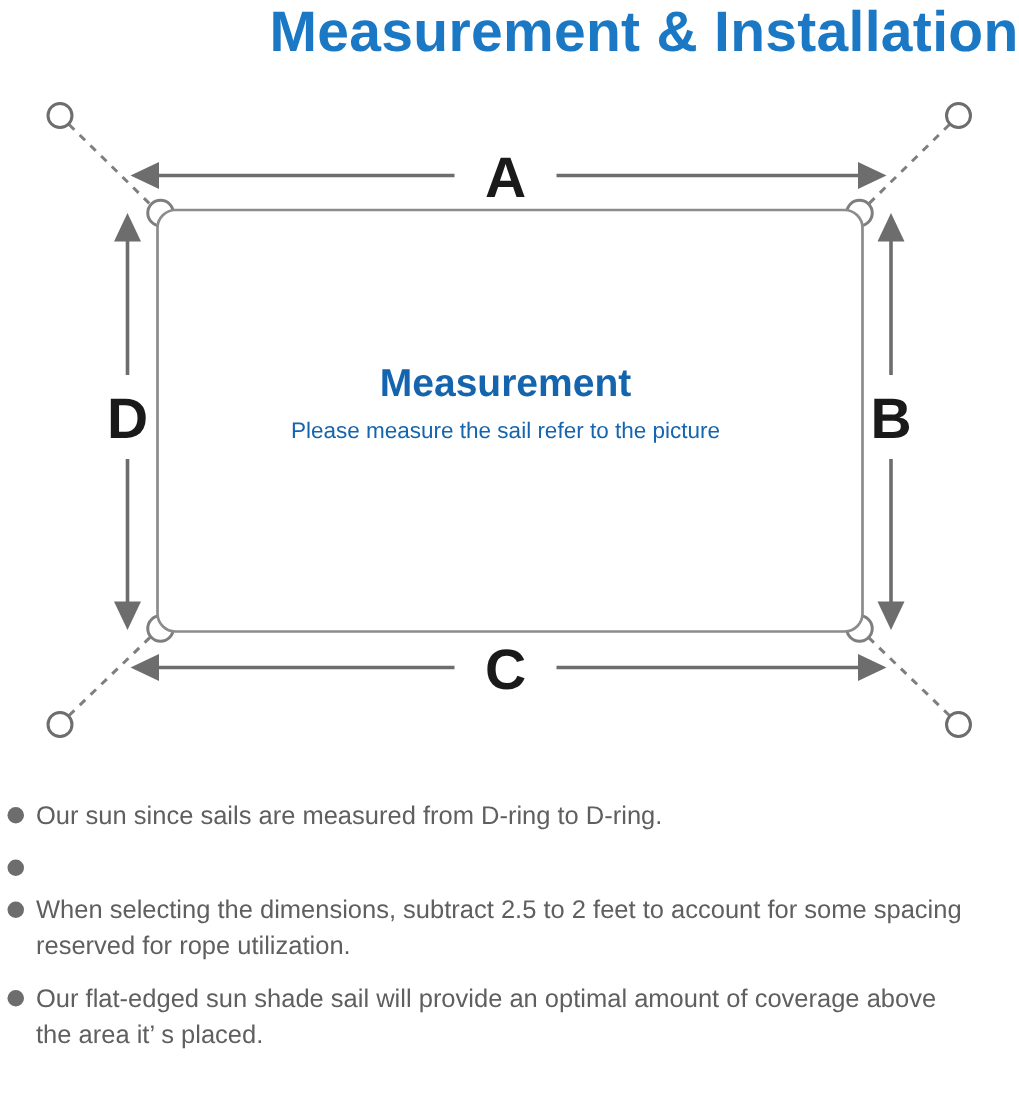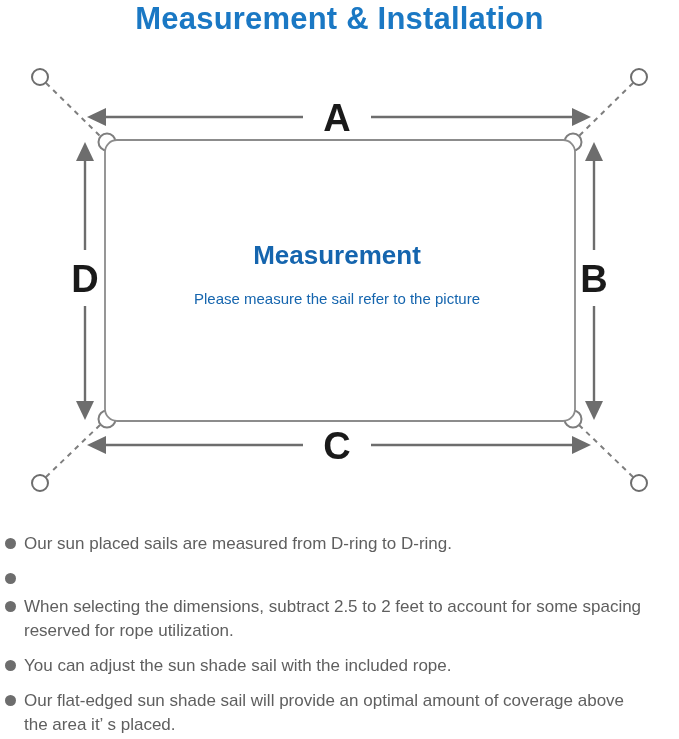--- a/index.html
+++ b/index.html
@@ -12,36 +12,36 @@
   }
   *{box-sizing:border-box;margin:0;padding:0;}
   html,body{background:#fff;}
   body{
     width:679px;height:739px;overflow:hidden;position:relative;
     font-family:"Liberation Sans","DejaVu Sans",sans-serif;
   }
   .page{position:relative;width:679px;height:739px;background:#fff;}
   .page-title{
     position:absolute;top:1px;left:0;right:0;
-    text-align:center;
-    font-size:31px;font-weight:bold;
+    text-align:right;
+    font-size:38px;font-weight:bold;
     color:var(--title-blue,#1a78c4);
     letter-spacing:0.2px;
   }
   .diagram-svg{position:absolute;top:0;left:0;}
   .center-text{
     position:absolute;left:105px;top:241px;width:464px;
     text-align:center;z-index:2;
   }
   .center-heading{
     font-size:26px;font-weight:bold;line-height:28px;
     color:var(--center-blue,#1565ae);
   }
   .center-subtitle{
-    margin-top:21px;font-size:15px;line-height:18px;
+    margin-top:10px;font-size:15px;line-height:18px;
     color:var(--center-blue,#1565ae);
   }
   .notes{
     position:absolute;top:532px;left:0;width:679px;
     list-style:none;
   }
   .note-item{
     display:flex;align-items:flex-start;
     padding-left:5px;padding-right:4px;margin-bottom:11px;
   }
@@ -128,34 +128,30 @@
   </svg>
 
   <div class="center-text">
     <div class="center-heading">Measurement</div>
     <div class="center-subtitle">Please measure the sail refer to the picture</div>
   </div>
 
   <ul class="notes">
     <li class="note-item">
       <span class="bullet-dot"></span>
-      <span class="note-text">Our sun placed sails are measured from D-ring to D-ring.</span>
+      <span class="note-text">Our sun since sails are measured from D-ring to D-ring.</span>
     </li>
     <li class="note-item">
       <span class="bullet-dot"></span>
     </li>
     <li class="note-item">
       <span class="bullet-dot"></span>
       <span class="note-text">When selecting the dimensions, subtract 2.5 to 2 feet to account for some spacing
 reserved for rope utilization.</span>
     </li>
     <li class="note-item">
       <span class="bullet-dot"></span>
-      <span class="note-text">You can adjust the sun shade sail with the included rope.</span>
-    </li>
-    <li class="note-item">
-      <span class="bullet-dot"></span>
       <span class="note-text">Our flat-edged sun shade sail will provide an optimal amount of coverage above
 the area it’ s placed.</span>
     </li>
   </ul>
 
 </div>
 
 </body></html>

